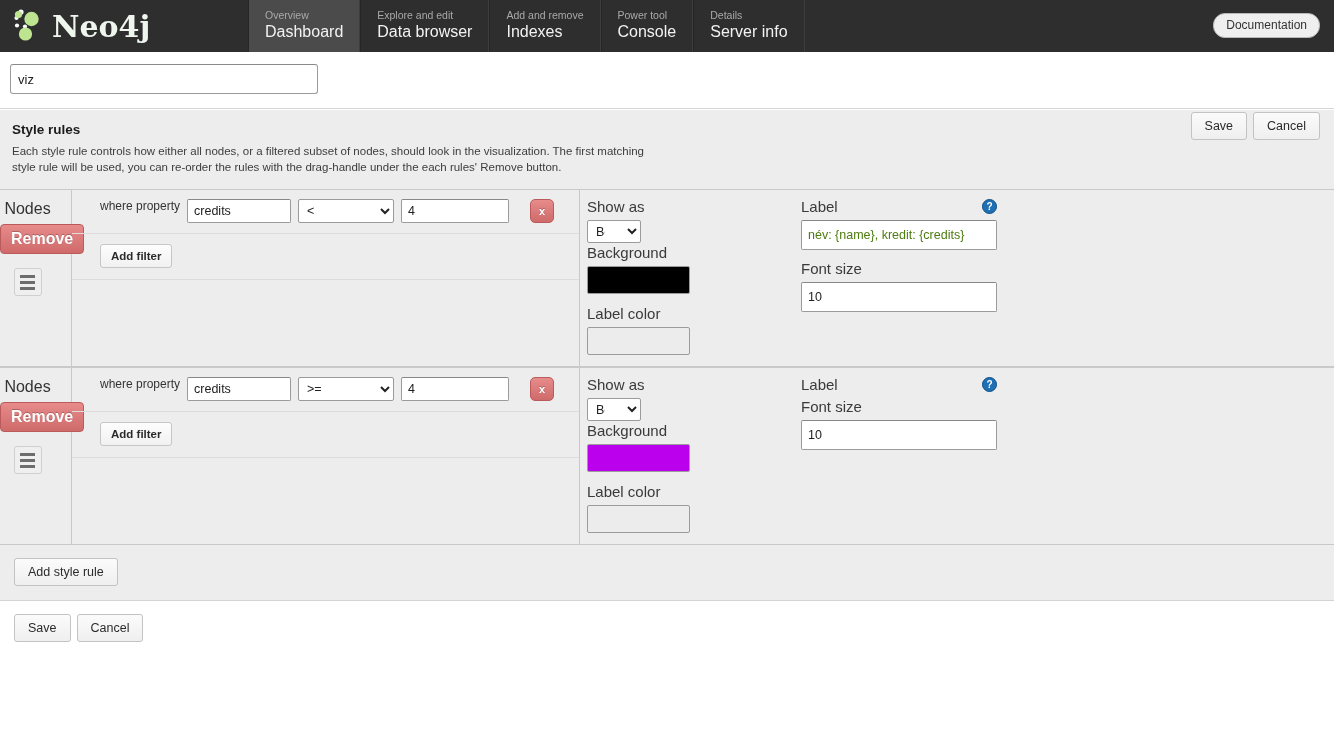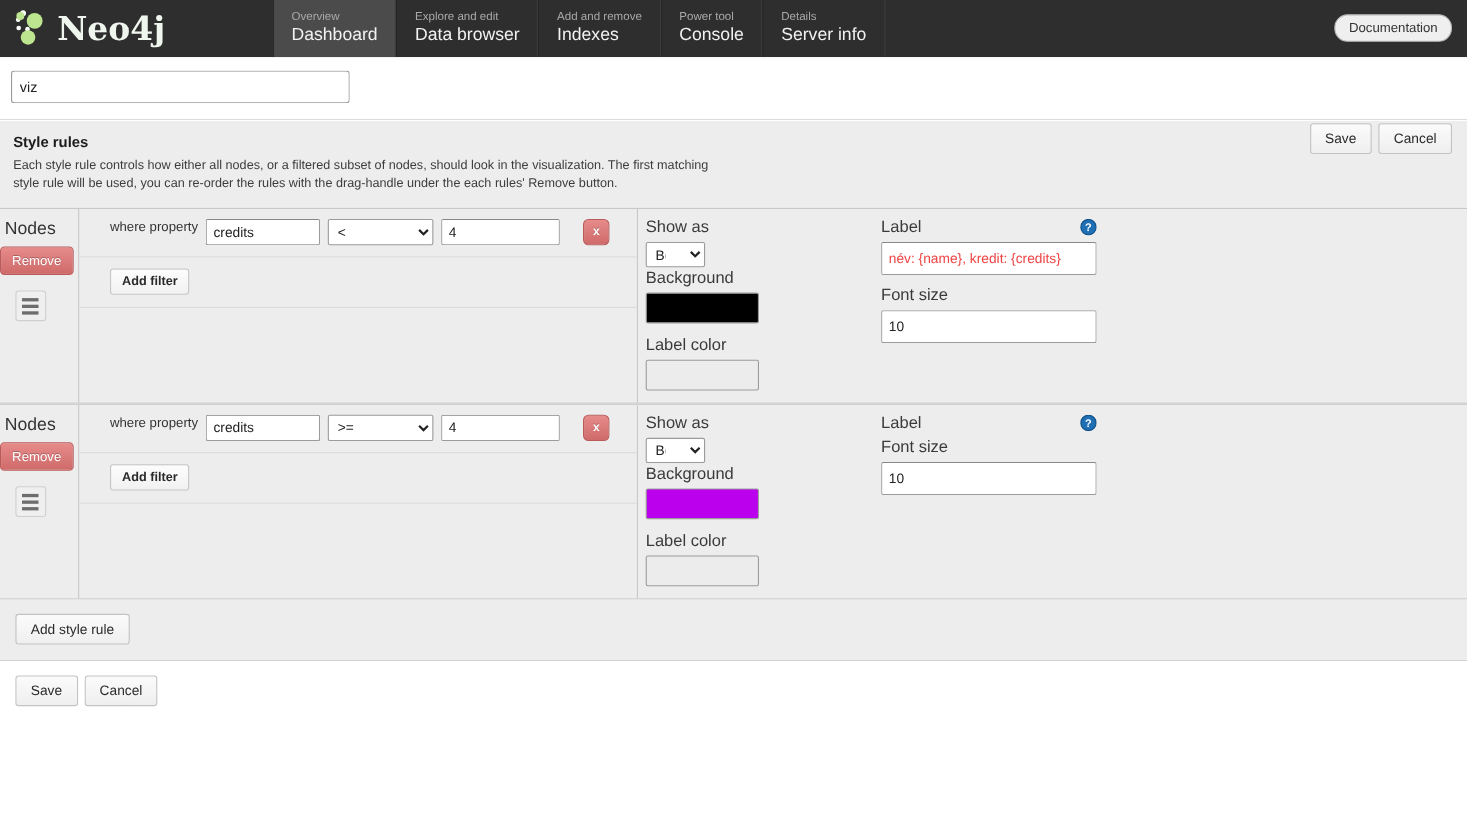--- a/index.html
+++ b/index.html
@@ -98,21 +98,21 @@
 
   .rule-left {
     width: 72px; flex: 0 0 72px;
     padding: 6px 16px 0 0; text-align: center;
     border-right: 1px solid #c9c9c9;
   }
   .rule-kind { font-size: 16px; color: #333; margin: 4px 0 6px 0; }
   .remove-btn {
     background: linear-gradient(#e78b8b, #cf6a6a);
     border: 1px solid #bb5a5a; border-radius: 4px;
-    color: #fff; font-size: 12px; font-weight: normal;
+    color: #fff; font-size: 16px; font-weight: bold;
     padding: 5px 10px; cursor: pointer; text-shadow: 0 -1px 0 rgba(0,0,0,.25);
     font-family: "Liberation Sans", sans-serif;
   }
   .drag-handle {
     width: 28px; height: 28px; margin: 14px auto 0 auto;
     background: #efefef; border: 1px solid #cfcfcf; border-radius: 3px;
     display: flex; flex-direction: column; justify-content: center;
     align-items: center; gap: 3px; cursor: move;
   }
   .drag-handle span { display: block; width: 15px; height: 3px; background: #6d6d6d; }
@@ -169,21 +169,21 @@
     width: 103px; height: 28px; border: 1px solid #9b9b9b;
     border-radius: 2px; cursor: pointer; margin-bottom: 11px;
   }
   .label-head { display: flex; align-items: center; width: 196px; }
   .help-icon {
     width: 15px; height: 15px; margin-left: auto; margin-bottom: 5px; cursor: pointer;
   }
   .label-input {
     width: 196px; height: 30px;
     border: 1px solid #9b9b9b; border-top-color: #878787;
-    border-radius: 2px; background: #fff; color: #ef4444;
+    border-radius: 2px; background: #fff; color: #4d7c0f;
     font-size: 12.5px; padding: 3px 6px; outline: none; margin-bottom: 10px;
     font-family: "Liberation Sans", sans-serif;
   }
   .fontsize-input {
     width: 196px; height: 30px;
     border: 1px solid #9b9b9b; border-top-color: #878787;
     border-radius: 2px; background: #fff; color: #222;
     font-size: 12.5px; padding: 3px 6px; outline: none;
     font-family: "Liberation Sans", sans-serif;
   }

